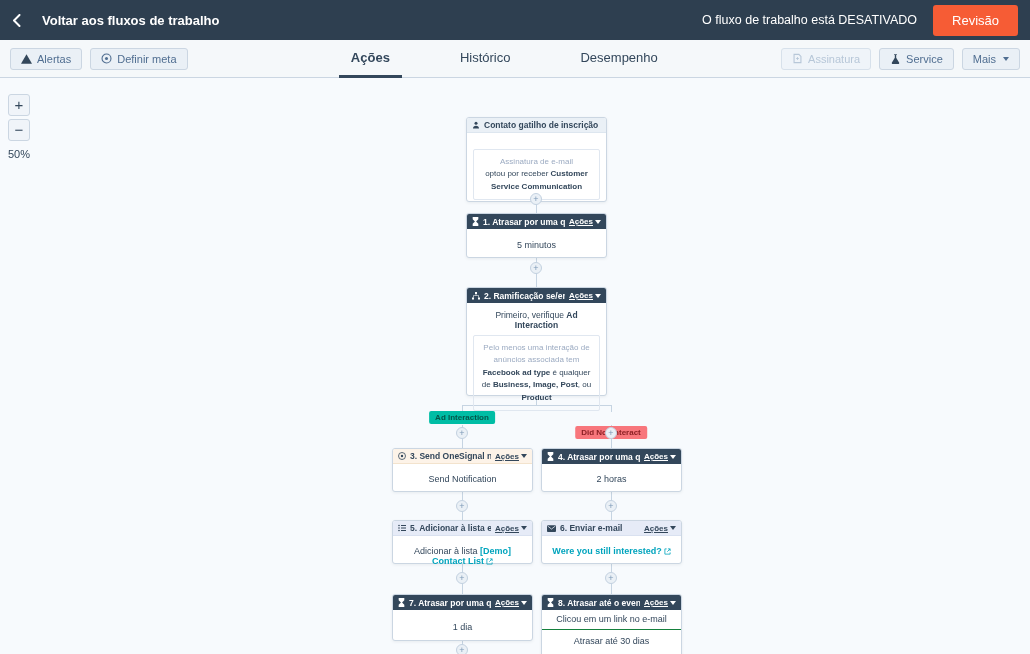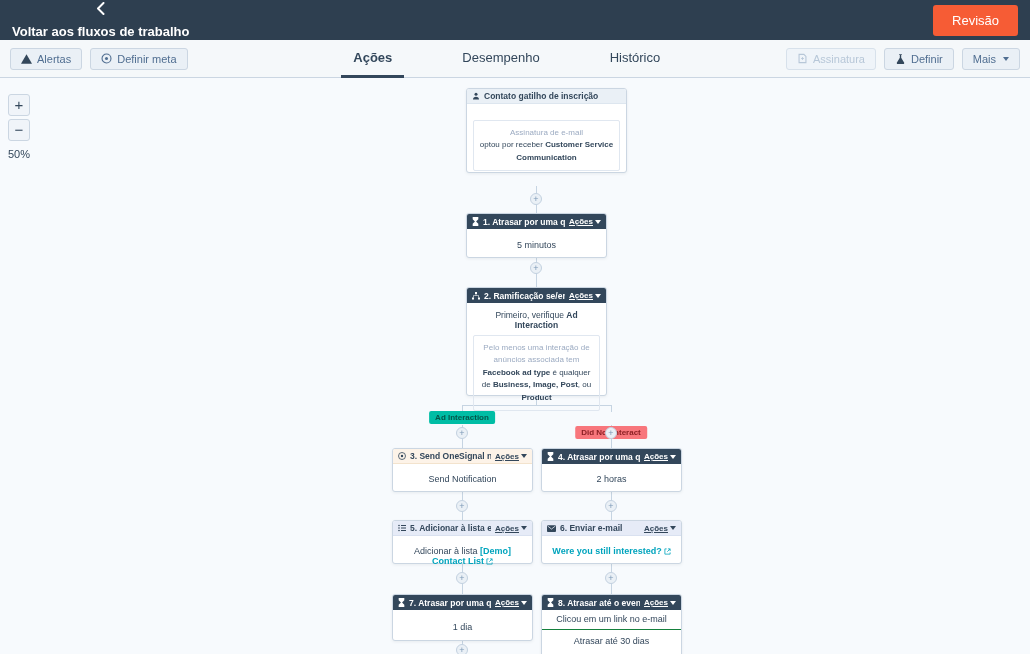--- a/index.html
+++ b/index.html
@@ -1,21 +1,21 @@
 <!DOCTYPE html>
 <html><head>
 <meta charset="utf-8">
 <style>
   * { margin:0; padding:0; box-sizing:border-box; }
   html,body { width:1030px; height:654px; overflow:hidden; }
   body { font-family:"Liberation Sans", sans-serif; background:#f7fafd; color:#33475b; }
 
   
   .topbar { height:40px; background:#2e3f50; display:flex; align-items:center; justify-content:space-between; padding:0 12px; }
-  .back { display:flex; align-items:center; gap:9px; color:#ffffff; font-size:13px; font-weight:bold; cursor:pointer;flex-direction:column; }
+  .back { display:flex; align-items:center; gap:21px; color:#ffffff; font-size:13px; font-weight:bold; cursor:pointer; }
   .topbar-right { display:flex; align-items:center; gap:16px; }
   .status-text { color:#ffffff; font-size:12.5px; }
   .review-btn { background:#f65c35; color:#fff; font-weight:normal; font-size:13px; border:none; border-radius:3px; padding:8px 19px; cursor:pointer; }
 
   
   .toolbar { height:38px; background:#f5f8fa; border-bottom:1px solid #cbd6e2; display:flex; align-items:center; padding:0 10px; }
   .tb-left, .tb-right { display:flex; align-items:center; gap:8px; }
   .btn { display:inline-flex; align-items:center; gap:5px; background:#eaf0f6; border:1px solid #cbd6e2; border-radius:3px; color:#506e91; font-size:11px; padding:4px 10px; cursor:pointer; white-space:nowrap; }
   .btn svg { flex:0 0 auto; }
   .btn.disabled { color:#b7c7d8; background:#eff4f9; border-color:#d7e1eb; cursor:default; }
@@ -63,20 +63,21 @@
 <div class="topbar">
   <div class="back">
     <span>
       <svg width="9" height="13" viewBox="0 0 9 13">
           <path d="M7.5 1 2 6.5 7.5 12" fill="none" stroke="#fff" stroke-width="2" stroke-linecap="round" stroke-linejoin="round"></path>
         </svg>
     </span>
     <span>Voltar aos fluxos de trabalho</span>
   </div>
   <div class="topbar-right">
+    <span class="status-text">O fluxo de trabalho está DESATIVADO</span>
     <button class="review-btn">Revisão</button>
   </div>
 </div>
 
 <div class="toolbar">
   <div class="tb-left">
     <button class="btn">
       <span>
         <svg width="11" height="10" viewBox="0 0 16 14">
             <path d="M8 0 16 14H0z" fill="#33475b"></path>
@@ -90,41 +91,41 @@
             <circle cx="8" cy="8" r="6.5" fill="none" stroke="#506e91" stroke-width="1.6"></circle>
             <circle cx="8" cy="8" r="2.2" fill="#506e91"></circle>
           </svg>
       </span>
       <span>Definir meta</span>
     </button>
   </div>
 
   <div class="tabs">
     <div class="tab active">Ações</div>
+    <div class="tab">Histórico</div>
     <div class="tab">Desempenho</div>
-    <div class="tab">Histórico</div>
   </div>
 
   <div class="tb-right">
     <button class="btn disabled">
       <span>
         <svg width="11" height="11" viewBox="0 0 16 16">
             <path d="M3 2h7l3 3v9H3z" fill="none" stroke="#b7c7d8" stroke-width="1.6"></path>
             <path d="M6 8h4M8 6v4" stroke="#b7c7d8" stroke-width="1.4"></path>
           </svg>
       </span>
       <span>Assinatura</span>
     </button>
     <button class="btn">
       <span>
         <svg width="11" height="12" viewBox="0 0 16 16">
             <path d="M6 1h4v1h-1v4.2l4.2 7A1.4 1.4 0 0 1 12 15.4H4a1.4 1.4 0 0 1-1.2-2.2L7 6.2V2H6z" fill="#33475b"></path>
           </svg>
       </span>
-      <span>Definir</span>
+      <span>Service</span>
     </button>
     <button class="btn">
       <span>Mais</span>
       <span class="caret"></span>
     </button>
   </div>
 </div>
 
 <div class="canvas">
 
@@ -157,21 +158,21 @@
   <div class="plus" style="left:605px;top:422px"></div>
 
   <div class="vline" style="left:462px;top:486px;height:30px"></div>
   <div class="plus" style="left:456px;top:494px"></div>
   <div class="vline" style="left:611px;top:486px;height:30px"></div>
   <div class="plus" style="left:605px;top:494px"></div>
 
   <div class="vline" style="left:462px;top:563px;height:13px"></div>
   <div class="plus" style="left:456px;top:566px"></div>
 
-  <div class="node" style="left:466px;top:10px;width:161px;height:85px">
+  <div class="node" style="left:466px;top:39px;width:141px;height:85px">
     <div class="nhead gray">
       <span>
         <svg width="8" height="8" viewBox="0 0 16 16" fill="#33475b">
             <circle cx="8" cy="4.5" r="3"></circle>
             <path d="M2 15c0-3.6 2.7-5.4 6-5.4s6 1.8 6 5.4z"></path>
           </svg>
       </span>
       <span class="ttl">Contato gatilho de inscrição</span>
     </div>
     <div class="nbody" style="padding:6px">

